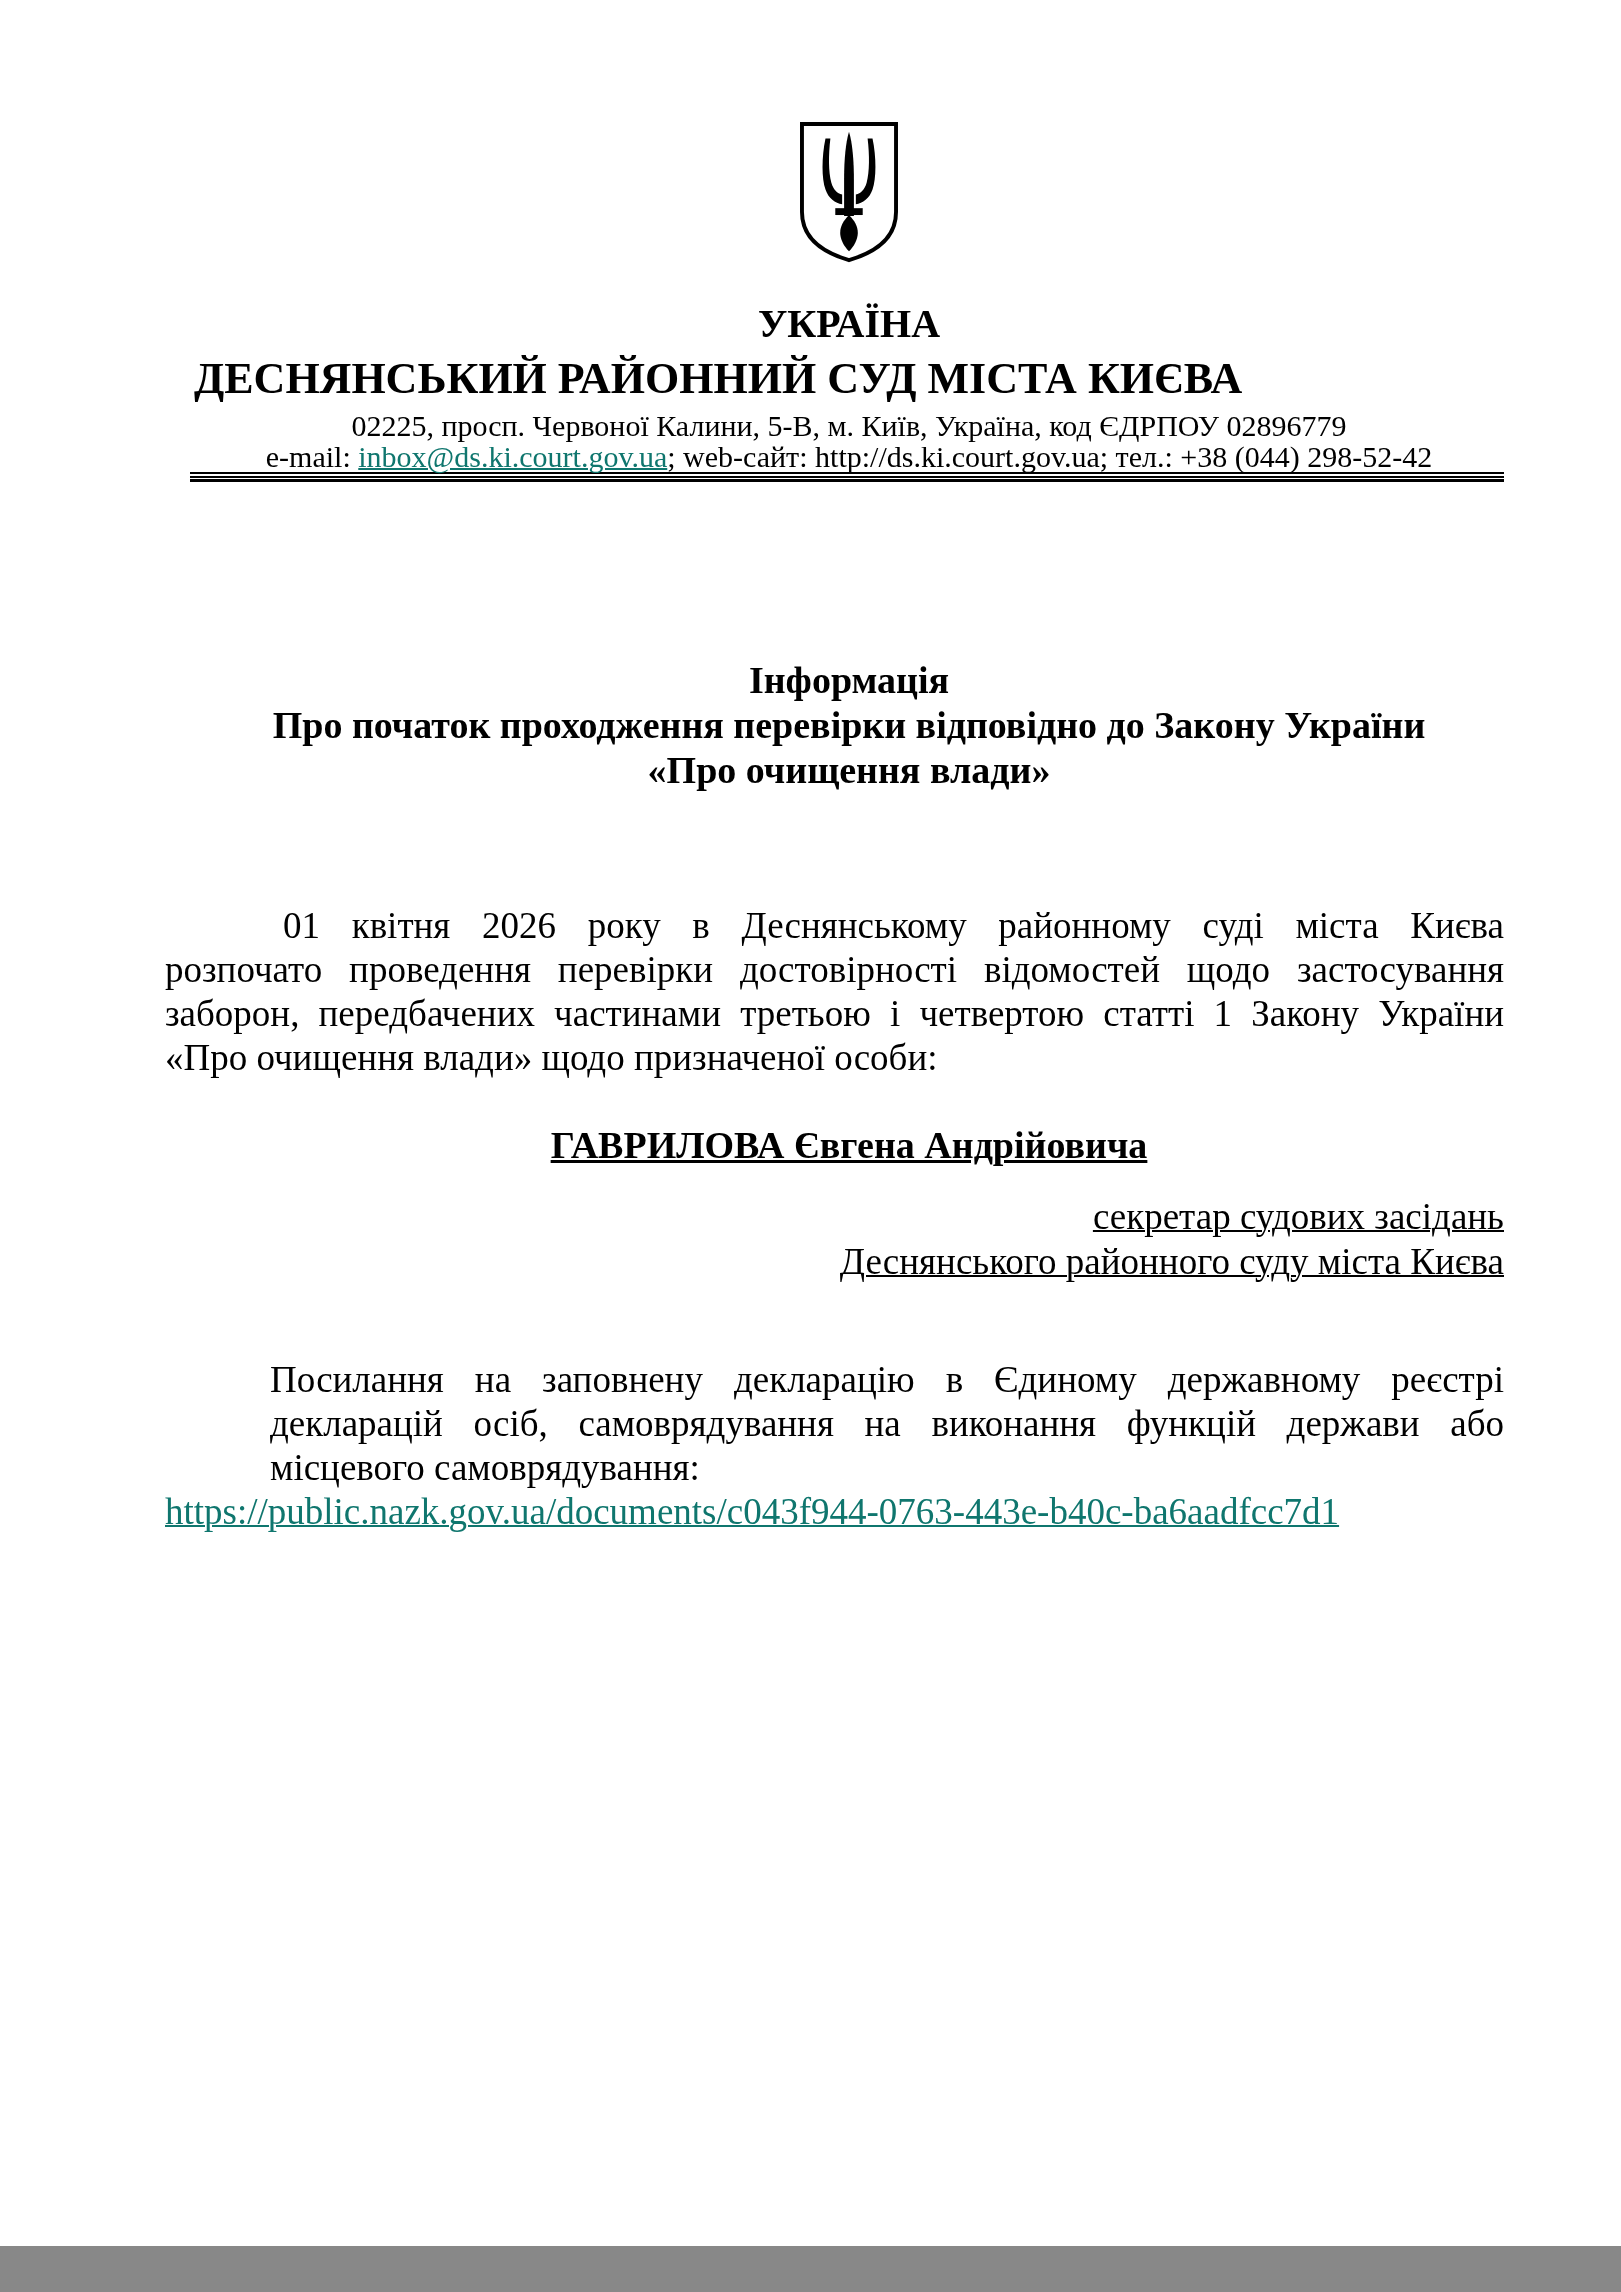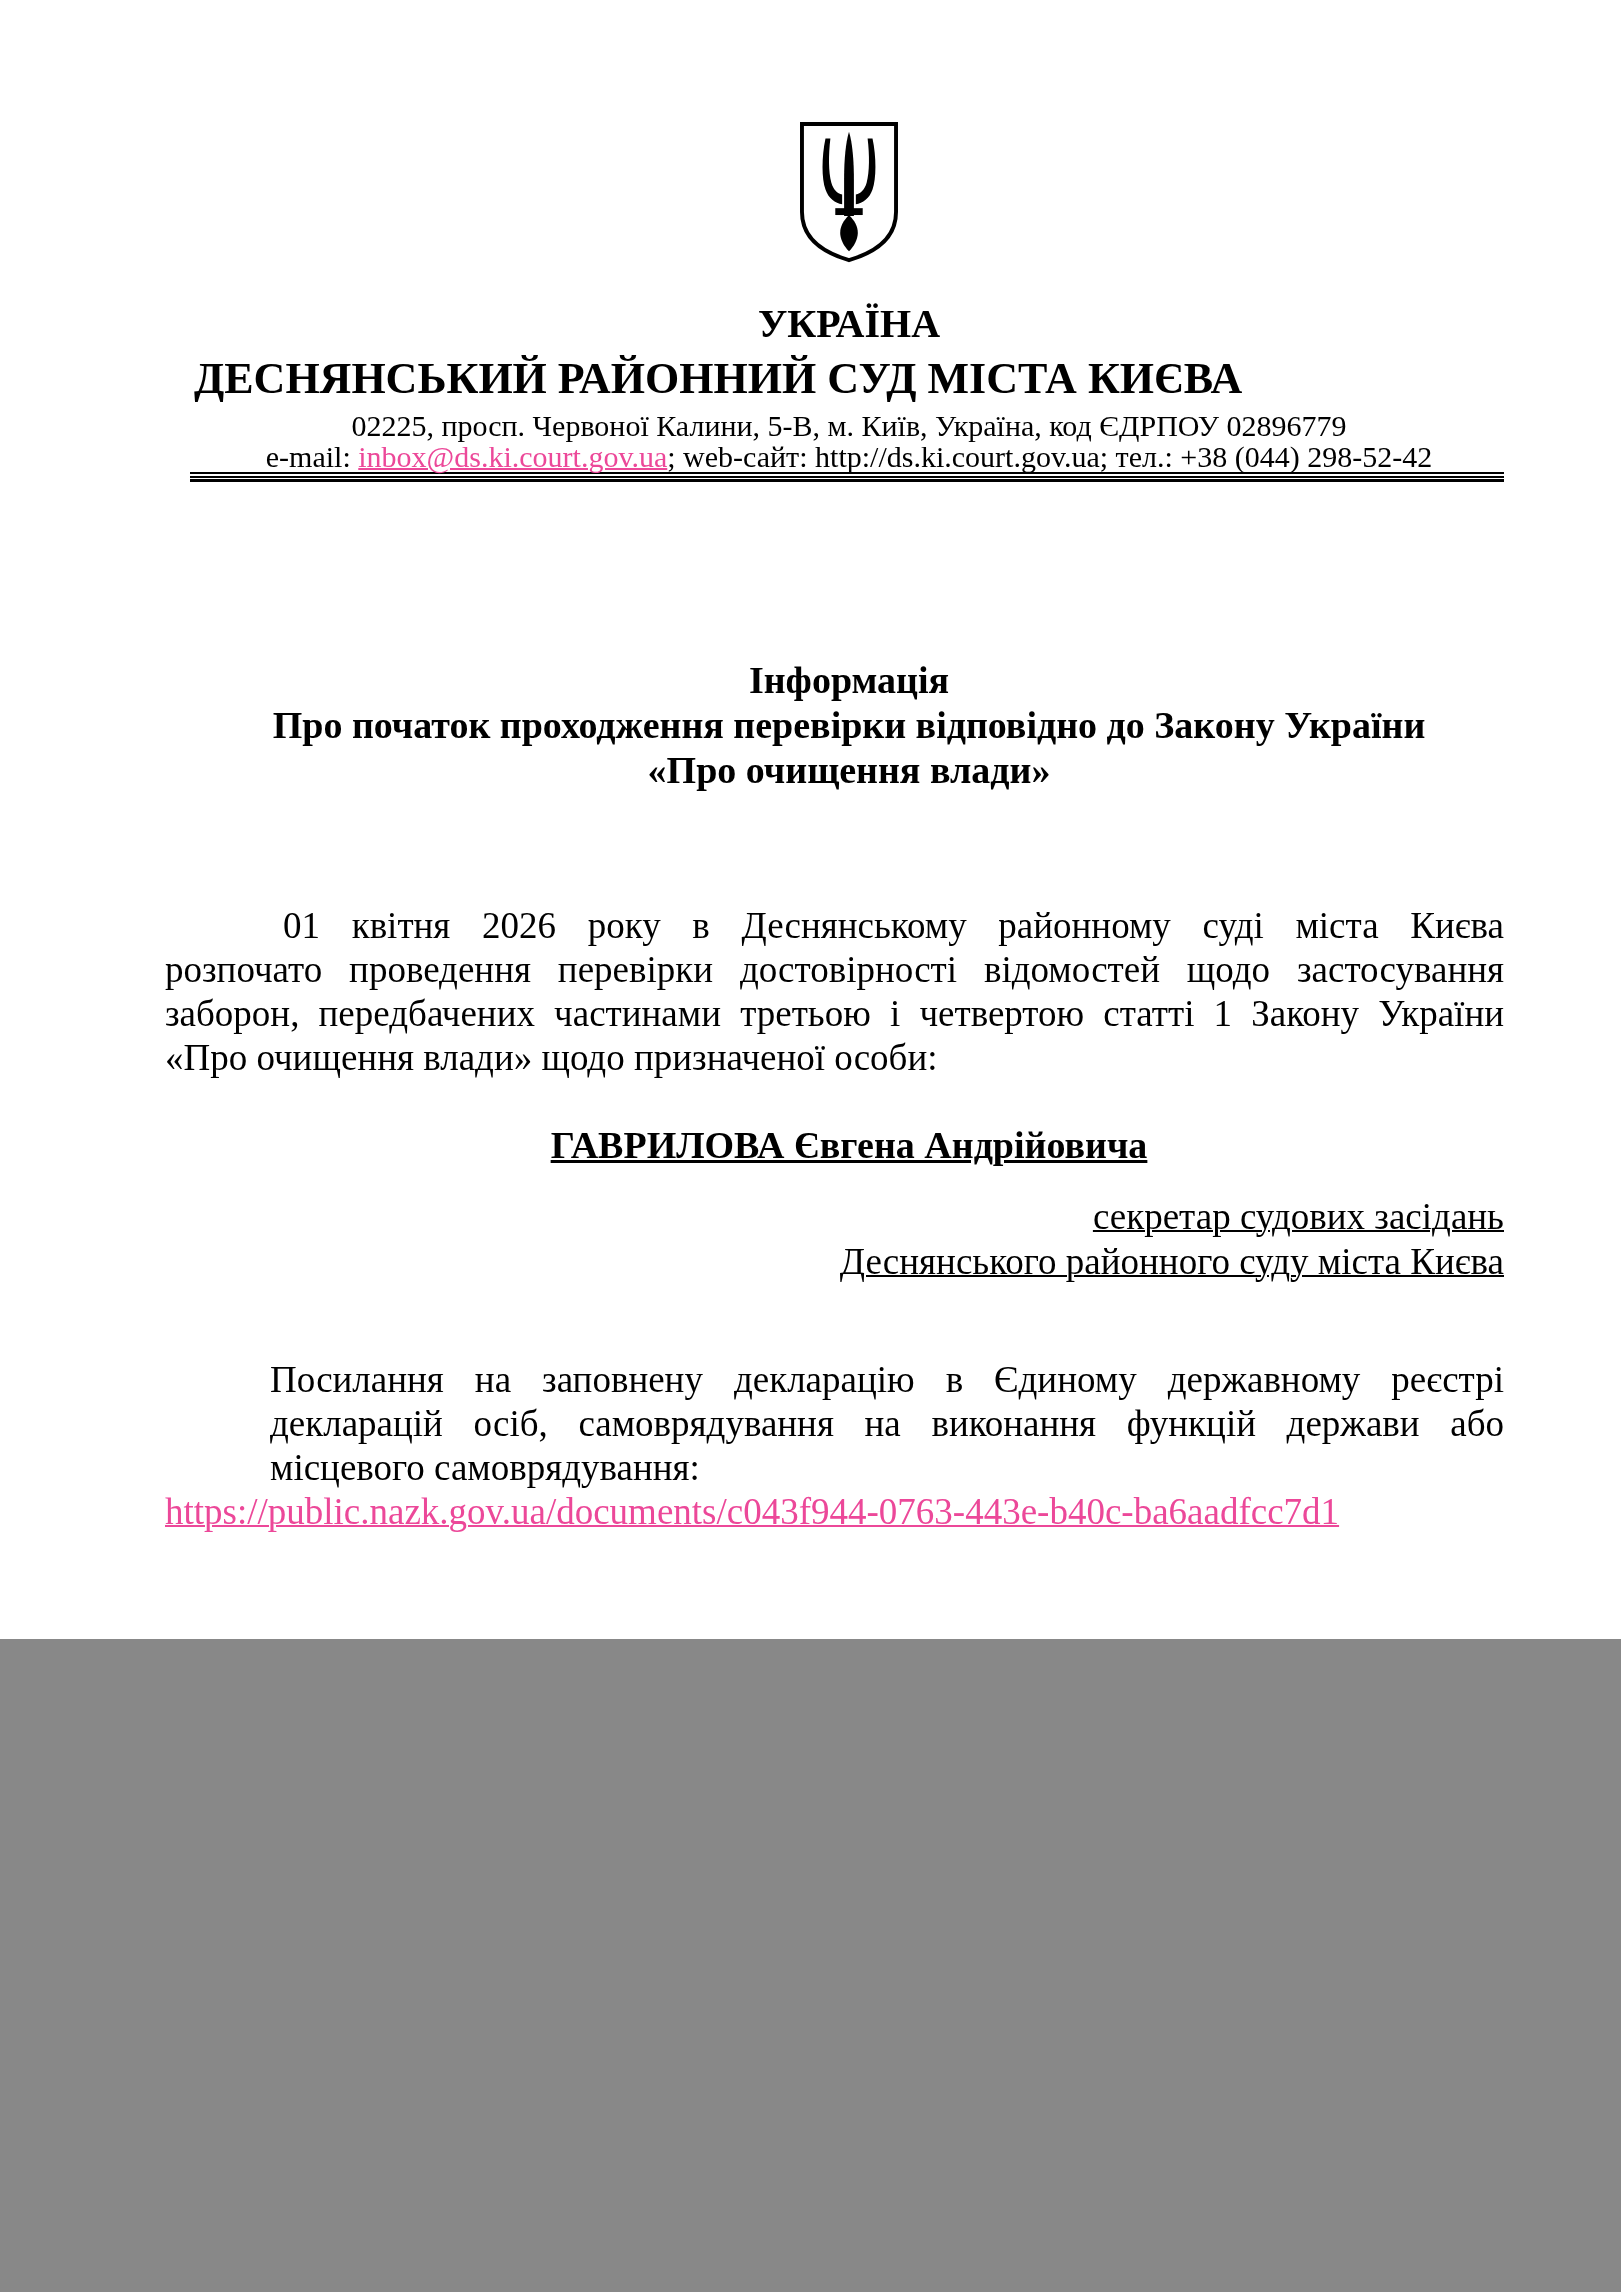--- a/index.html
+++ b/index.html
@@ -1,21 +1,21 @@
 <!DOCTYPE html>
 <html><head>
 <meta charset="utf-8">
 <style>
   html, body { margin: 0; padding: 0; background: #888; }
   * { box-sizing: border-box; }
 
   .page {
     position: relative;
     width: 1621px;
-    height: 1639px;
+    height: 2246px;
     margin: 0 auto;
     background: #ffffff;
     font-family: "Liberation Serif", "DejaVu Serif", serif;
     color: #000000;
     overflow: hidden;
   }
 
   .content {
     padding-left: 165px;
     padding-right: 117px;
@@ -53,21 +53,21 @@
     white-space: nowrap;
   }
   .email-line {
     margin-left: 29px;
     font-size: 30px;
     line-height: 31px;
     text-align: center;
     white-space: nowrap;
   }
   a, .link {
-    color: #ec4899;
+    color: #0f766e;
     text-decoration: underline;
     text-decoration-thickness: 2px;
     cursor: pointer;
   }
   .header-divider {
     margin-left: 24.5px;
     margin-top: 0px;
     height: 9.8px;
     background: linear-gradient(to bottom,
       #000 0px, #000 2px,

